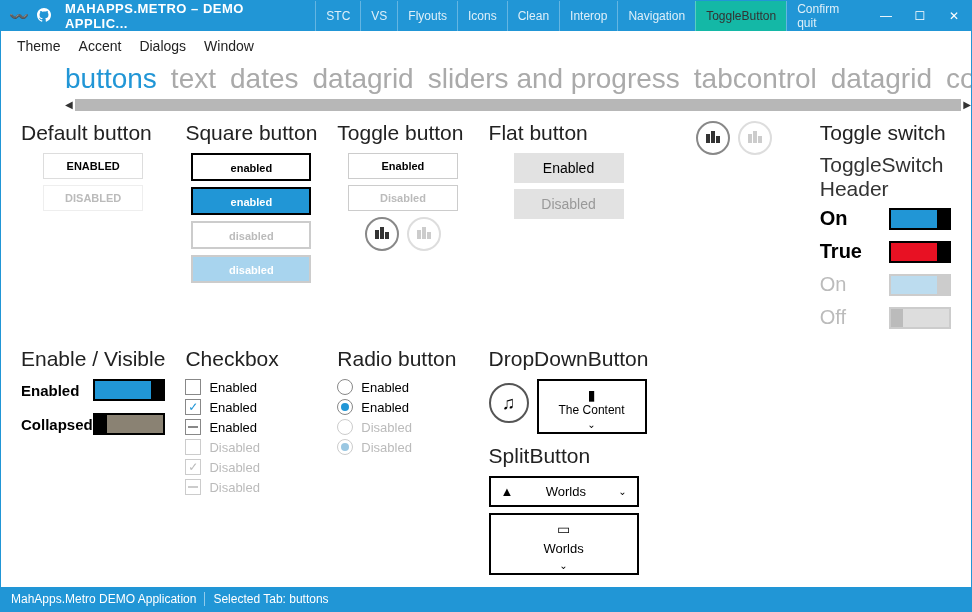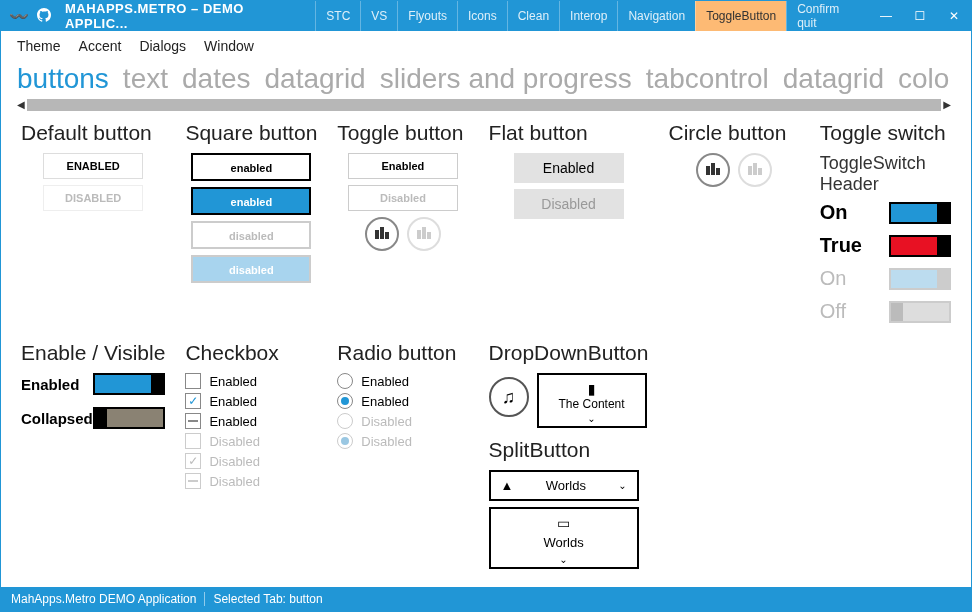--- a/index.html
+++ b/index.html
@@ -4,31 +4,31 @@
 <style>
 * { box-sizing: border-box; margin: 0; padding: 0; font-family: "Segoe UI", Arial, sans-serif; }
 body { width: 972px; height: 612px; background: #fff; border: 1px solid #2196d6; overflow: hidden; position: relative; }
 
 
 .titlebar { height: 30px; background: #2196d6; display: flex; align-items: center; color: #fff; font-size: 12px; }
 .titlebar .icon-area { display: flex; align-items: center; padding: 0 8px; gap: 8px; }
 .titlebar .title { font-weight: 600; font-size: 13px; padding: 0 6px; letter-spacing: 0.5px; }
 .titlebar .tabs { display: flex; height: 100%; }
 .titlebar .tab { padding: 0 10px; height: 100%; display: flex; align-items: center; font-size: 12px; color: rgba(255,255,255,0.85); border-left: 1px solid rgba(255,255,255,0.3); cursor: pointer; }
-.titlebar .tab.active { background: #fdba74; color: #333; }
+.titlebar .tab.active { background: #14b8a6; color: #333; }
 .titlebar .spacer { flex: 1; }
 .titlebar .winbtns { display: flex; height: 100%; }
 .titlebar .winbtn { width: 34px; display: flex; align-items: center; justify-content: center; cursor: pointer; color: #fff; }
 
 
 .menubar { height: 30px; display: flex; align-items: center; padding: 0 16px; gap: 18px; font-size: 14px; color: #222; border-bottom: 1px solid #fff; }
 .menubar span { cursor: pointer; }
 
 
-.bigtabs-wrap { position: relative; padding: 2px 20px 0 16px; }
+.bigtabs-wrap { position: relative; padding: 2px 0 0 16px; margin-left: 48px; }
 .bigtabs { display: flex; gap: 14px; font-size: 28px; color: #aaa; white-space: nowrap; overflow: hidden; }
 .bigtabs .bt { cursor: pointer; }
 .bigtabs .bt.active { color: #2196d6; }
 .scrolltrack { height: 12px; background: #b7b7b7; margin: 4px 10px 0 10px; position: relative; }
 .scroll-arrow { position: absolute; top: 0; font-size: 10px; color: #333; cursor: pointer; }
 .scroll-arrow.left { left: -10px; }
 .scroll-arrow.right { right: -10px; }
 
 
 .content { padding: 10px 20px; display: grid; grid-template-columns: repeat(6, 1fr); gap: 8px 20px; }
@@ -47,21 +47,21 @@
 .btn.flat { width: 110px; height: 30px; line-height: 30px; background: #e2e2e2; font-size: 14px; border: none; }
 .btn.flat.disabled { color: #999; }
 
 
 .circles { display: flex; gap: 8px; justify-content: center; }
 .circle { width: 34px; height: 34px; border: 2px solid #888; border-radius: 50%; display: flex; align-items: center; justify-content: center; cursor: pointer; }
 .circle.disabled { border-color: #ddd; color: #ccc; }
 .circle svg { width: 16px; height: 16px; }
 
 
-.ts-header { font-size: 18px; color: #333; margin: 2px 0 6px 0; }
+.ts-header { font-size: 21px; color: #333; margin: 2px 0 6px 0; }
 .ts-row { display: flex; align-items: center; justify-content: space-between; margin-bottom: 10px; font-size: 20px; }
 .ts-row.disabled { color: #bbb; }
 .switch { width: 62px; height: 22px; border: 2px solid #000; position: relative; cursor: pointer; }
 .switch .thumb { width: 12px; height: 100%; background: #000; position: absolute; top: 0; }
 .switch.on { background: #2196d6; }
 .switch.on .thumb { right: 0; }
 .switch.red { background: #e81123; }
 .switch.dis-on { background: #bcdcef; border-color: #ccc; }
 .switch.dis-on .thumb { right: 0; background: #ccc; }
 .switch.dis-off { background: #ddd; border-color: #ccc; }
@@ -201,21 +201,20 @@
     </div>
   </div>
 
   <div class="col">
     <h2>Flat button</h2>
     <div class="btn flat">Enabled</div>
     <div class="btn flat disabled">Disabled</div>
   </div>
 
   <div class="col">
-    <h2>Circle button</h2>
     <div class="circles">
       <div class="circle">
         <span>
           <svg viewBox="0 0 16 16" fill="#333">
               <rect x="1" y="6" width="4" height="9"></rect>
               <rect x="6" y="3" width="4" height="12"></rect>
               <rect x="11" y="8" width="4" height="7"></rect>
             </svg>
         </span>
       </div>
@@ -351,14 +350,14 @@
       <div>Worlds</div>
       <div class="chev">⌄</div>
     </div>
   </div>
 
 </div>
 
 <div class="statusbar">
   <span>MahApps.Metro DEMO Application</span>
   <div class="sep"></div>
-  <span>Selected Tab:  button</span>
+  <span>Selected Tab:  buttons</span>
 </div>
 
 </body></html>

